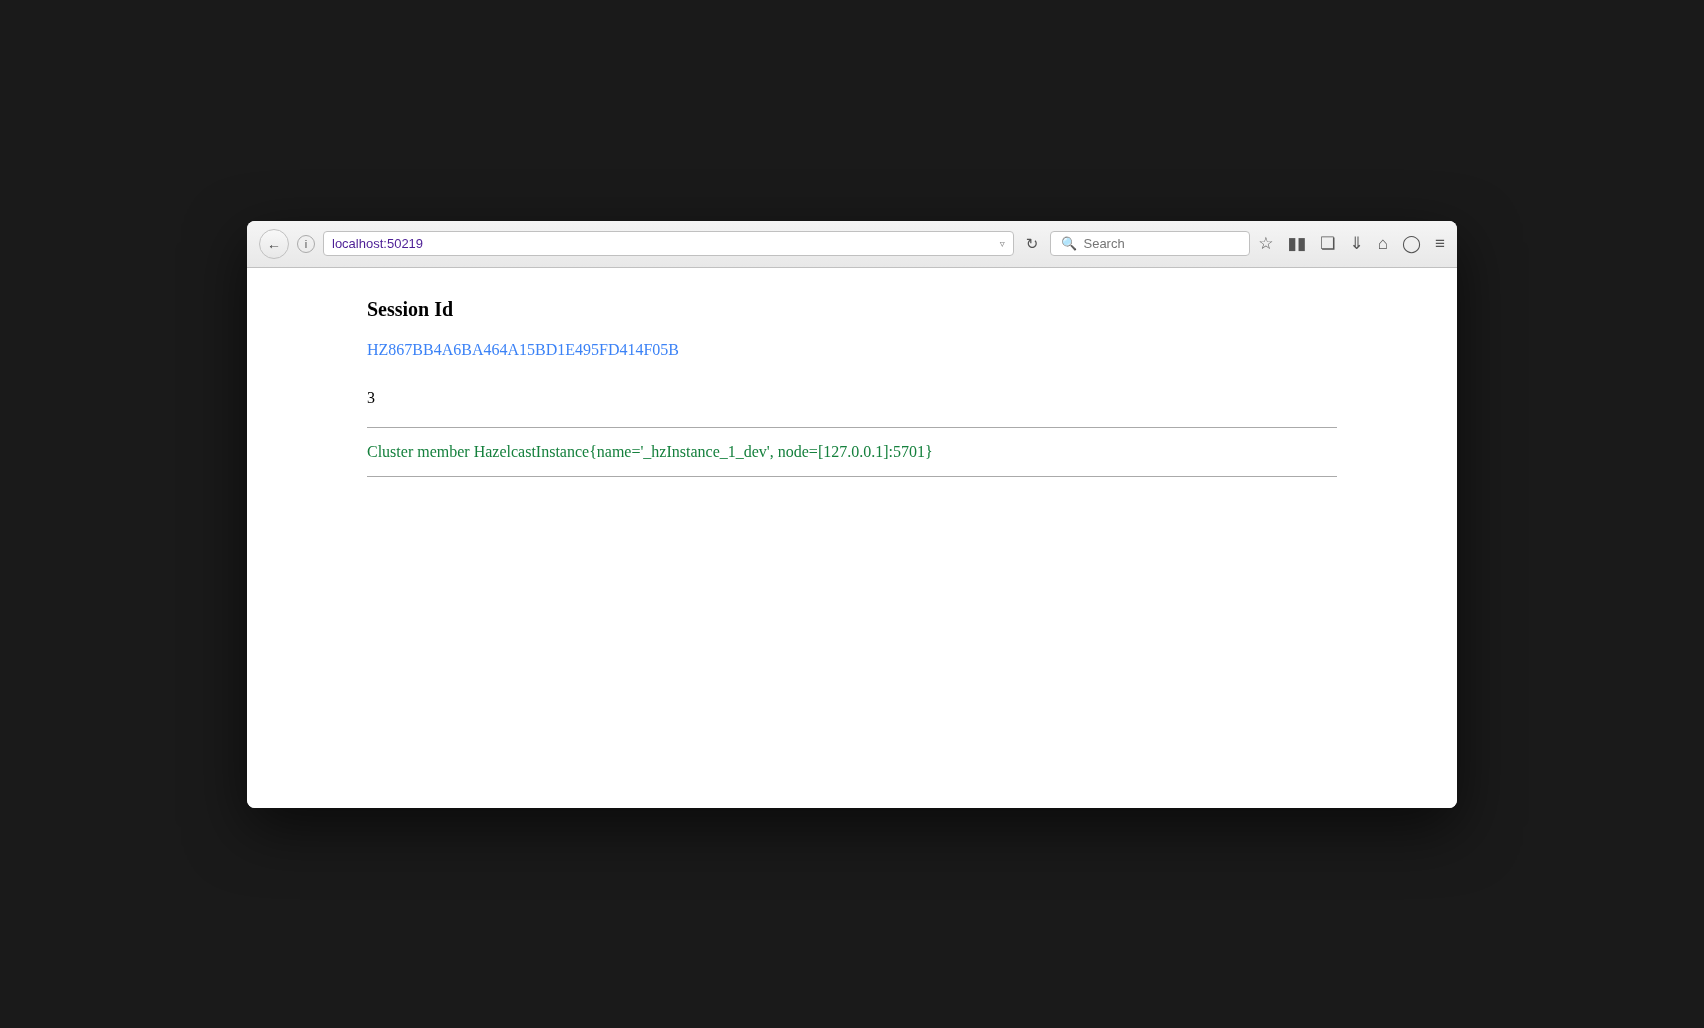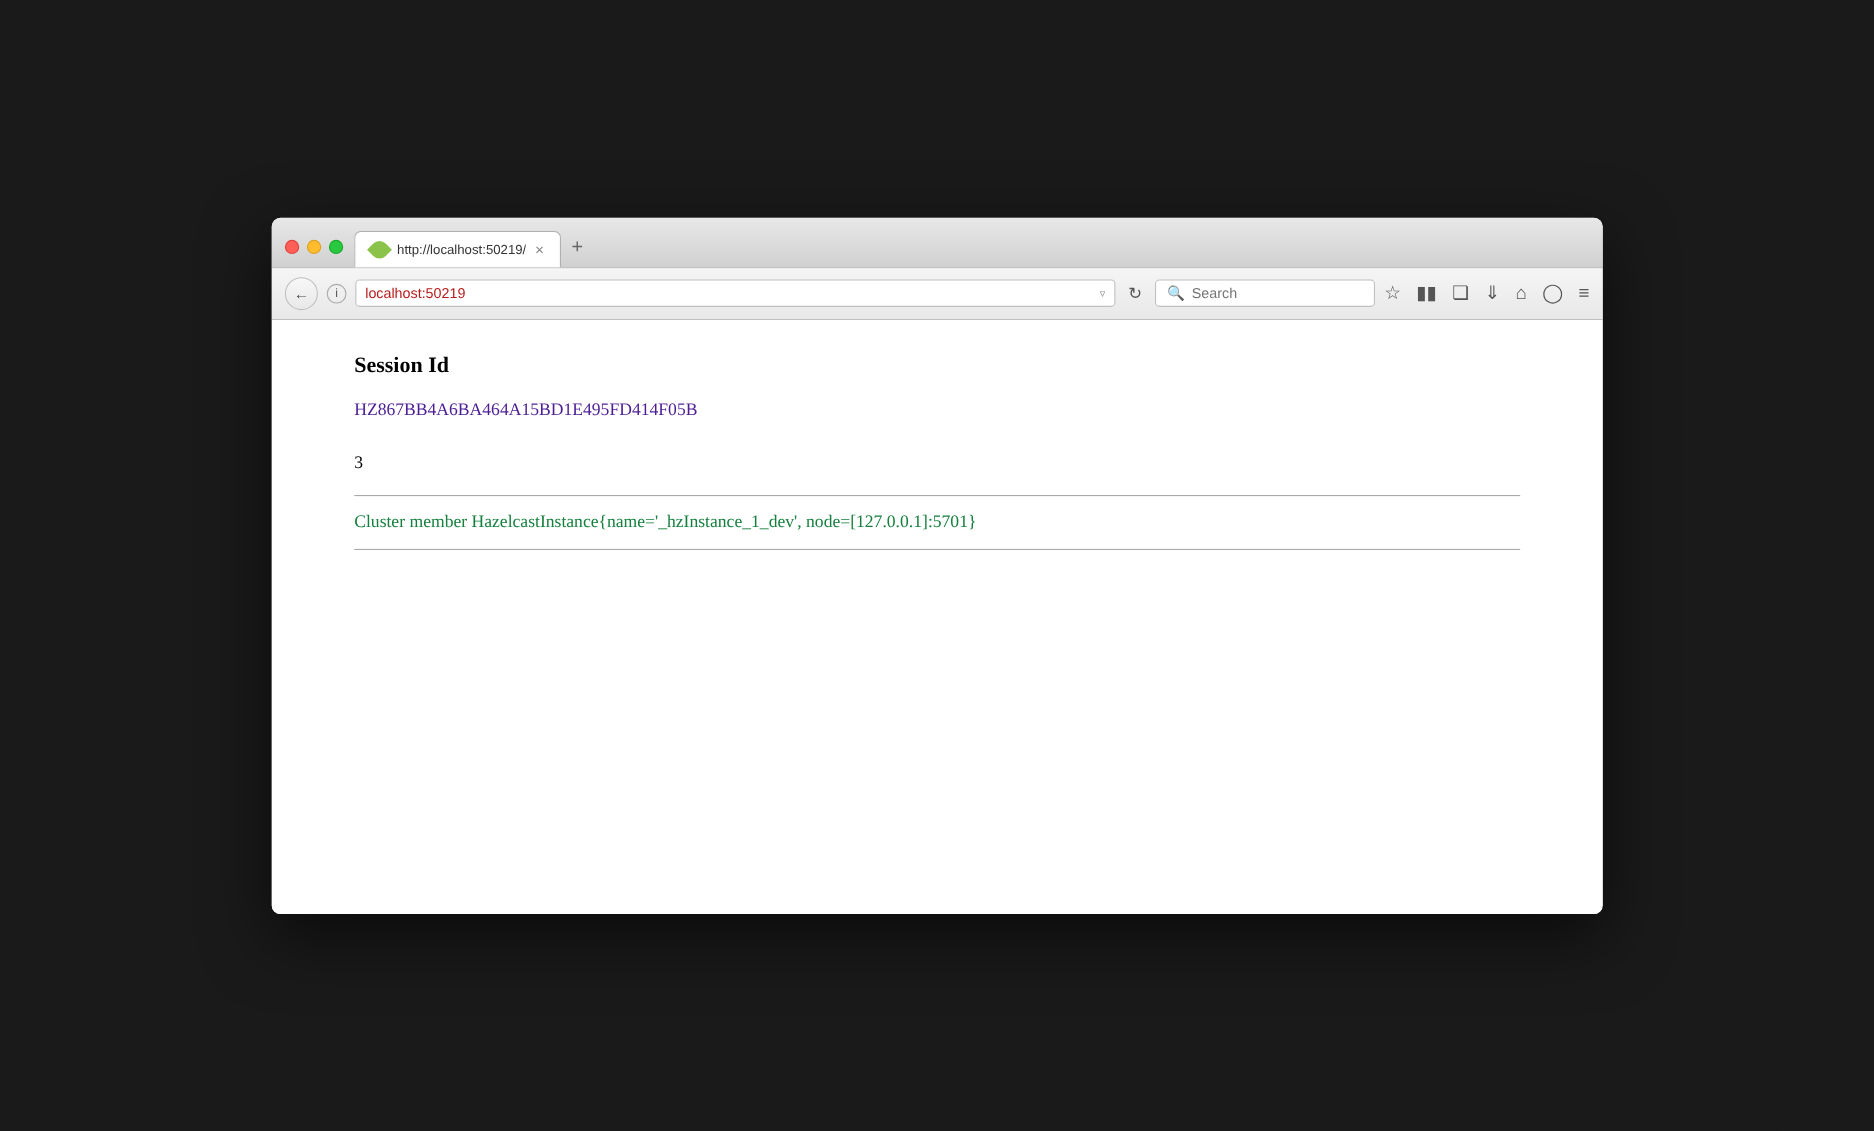--- a/index.html
+++ b/index.html
@@ -138,21 +138,21 @@
       background: #fff;
       border: 1px solid #c0c0c0;
       border-radius: 4px;
       padding: 4px 8px;
       gap: 6px;
     }
 
     .address-text {
       flex: 1;
       font-size: 13px;
-      color: #b91c1c;
+      color: #4c1d95;
       outline: none;
       border: none;
       background: transparent;
     }
 
     .address-dropdown {
       color: #888;
       font-size: 10px;
     }
 
@@ -199,35 +199,35 @@
     .toolbar-icon {
       cursor: pointer;
       display: flex;
       align-items: center;
       justify-content: center;
     }
 
     
     .page-content {
       background: #fff;
-      padding: 30px 75px;
+      padding: 30px 120px;
       min-height: 540px;
       font-family: 'Times New Roman', Times, serif;
     }
 
     .section-heading {
       font-size: 20px;
       font-weight: bold;
       margin-bottom: 20px;
       color: #000;
     }
 
     .session-id-value {
       font-size: 16px;
-      color: #4c1d95;
+      color: #3b82f6;
       margin-bottom: 30px;
       font-family: 'Times New Roman', Times, serif;
     }
 
     .hits-value {
       font-size: 16px;
       color: #000;
       margin-bottom: 20px;
     }
 
@@ -252,35 +252,20 @@
       border-radius: 50% 0 50% 0;
       transform: rotate(45deg);
       display: inline-block;
     }
   </style>
 </head>
 <body>
 
 <div class="browser-window">
 
-  <div class="title-bar">
-    <div class="traffic-lights">
-      <div class="traffic-light close"></div>
-      <div class="traffic-light minimize"></div>
-      <div class="traffic-light maximize"></div>
-    </div>
-    <div class="tab-bar">
-      <div class="tab">
-        <div class="leaf-icon"></div>
-        <span class="tab-title">http://localhost:50219/</span>
-        <span class="tab-close">×</span>
-      </div>
-      <button class="new-tab-btn">+</button>
-    </div>
-  </div>
 
   <div class="nav-bar">
     <div class="nav-btn">
       <span>←</span>
     </div>
     <div class="info-btn">
       <span>i</span>
     </div>
     <div class="address-bar">
       <input class="address-text" type="text" value="localhost:50219" style="">

